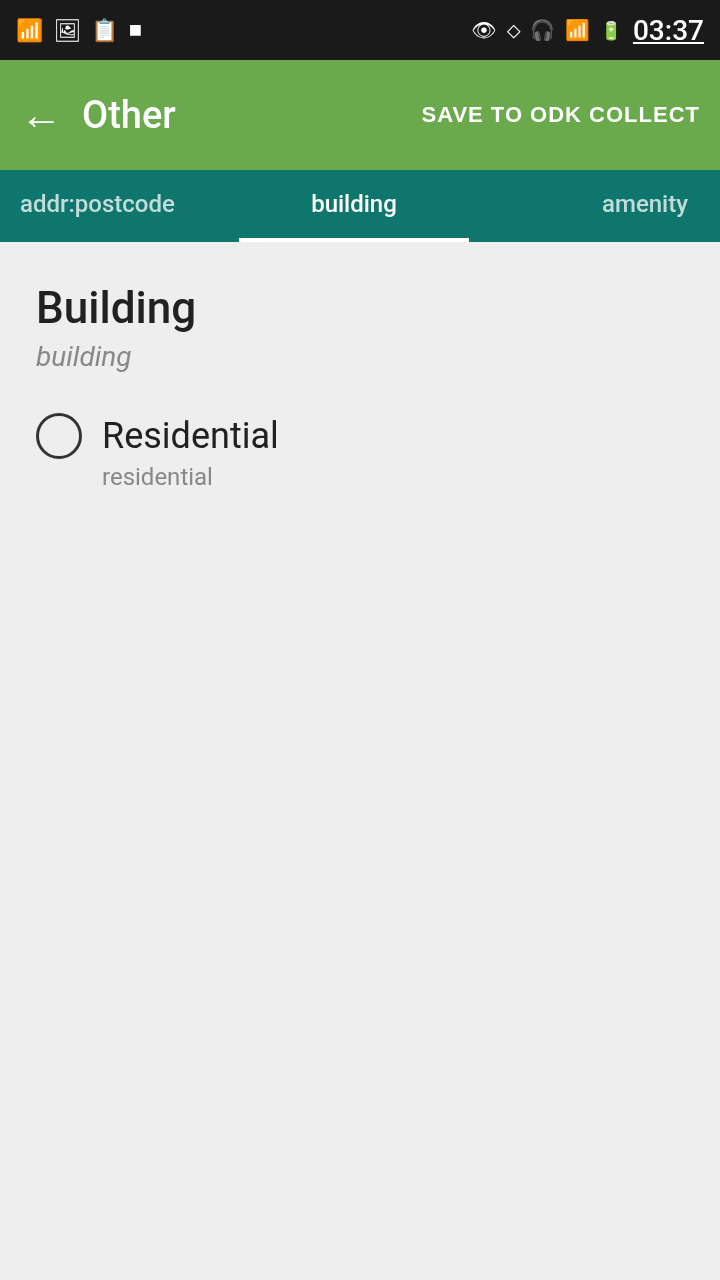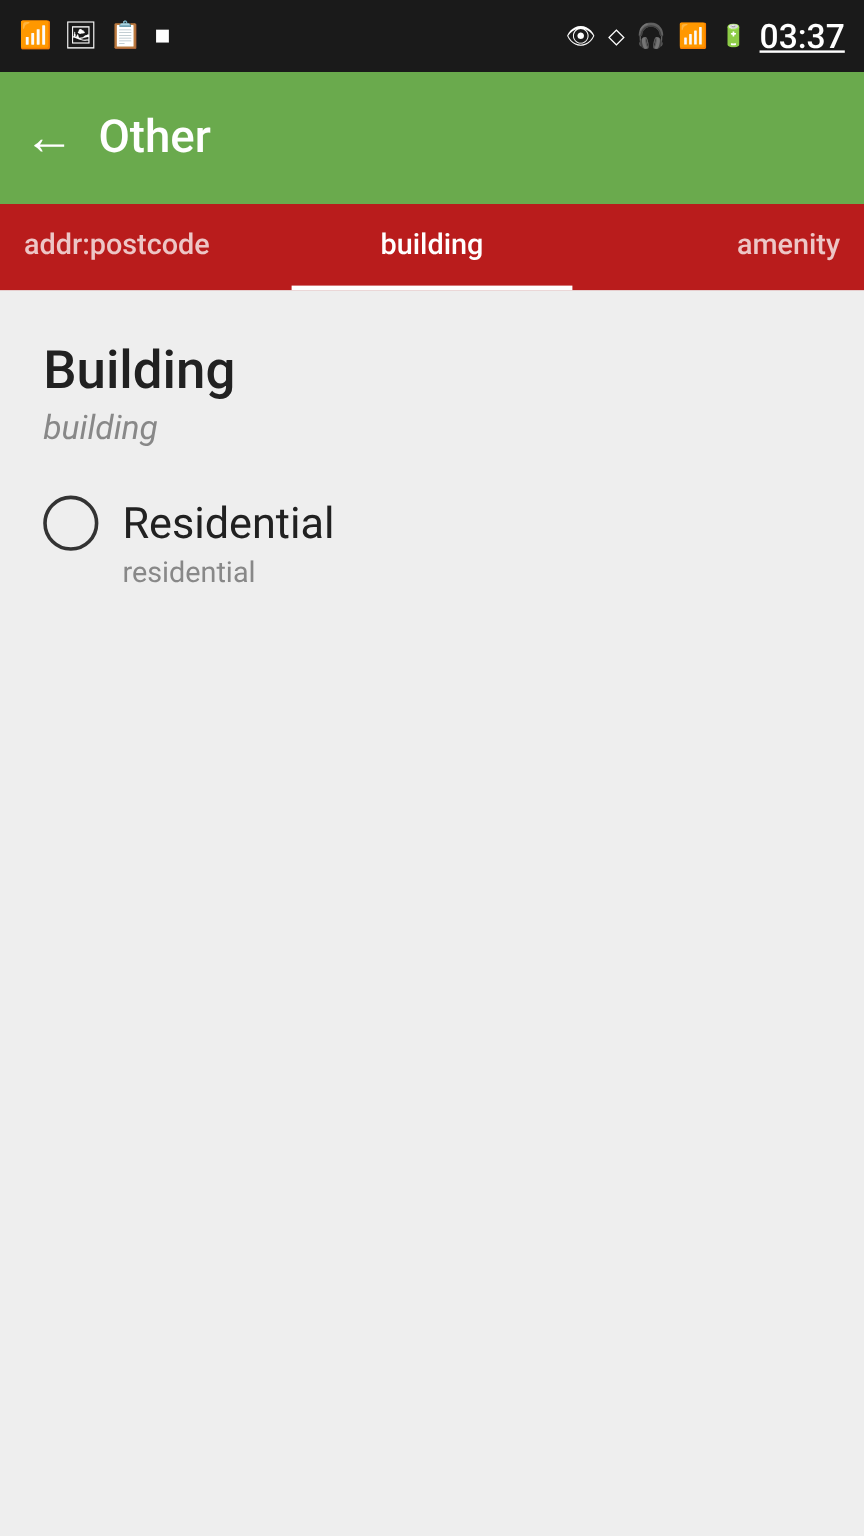--- a/index.html
+++ b/index.html
@@ -87,21 +87,21 @@
       background: none;
       border: none;
       cursor: pointer;
       text-transform: uppercase;
     }
 
     
     .tab-bar {
       width: 720px;
       height: 72px;
-      background: #b91c1c;
+      background: #0f766e;
       display: flex;
       align-items: stretch;
       overflow: hidden;
     }
 
     .tab-item {
       flex: 1;
       display: flex;
       align-items: center;
       justify-content: center;
@@ -121,21 +121,21 @@
       border-bottom: 4px solid white;
     }
 
     .tab-item:first-child {
       justify-content: flex-start;
       padding-left: 20px;
     }
 
     .tab-item:last-child {
       justify-content: flex-end;
-      padding-right: 20px;
+      padding-right: 32px;
     }
 
     
     .main-content {
       padding: 40px 36px;
       background: #eeeeee;
     }
 
     .field-title {
       font-size: 44px;
@@ -227,20 +227,21 @@
     <span class="status-icon" style="font-size:18px; color:#6aaa4d;">🔋</span>
     <span class="status-time">03:37</span>
   </div>
 </div>
 
 <div class="app-bar">
   <div class="app-bar-left">
     <span class="back-arrow">←</span>
     <span class="app-title">Other</span>
   </div>
+  <button class="save-button">SAVE TO ODK COLLECT</button>
 </div>
 
 <div class="tab-bar">
   <div class="tab-item">
     <span>addr:postcode</span>
   </div>
   <div class="tab-item active">
     <span>building</span>
   </div>
   <div class="tab-item">

